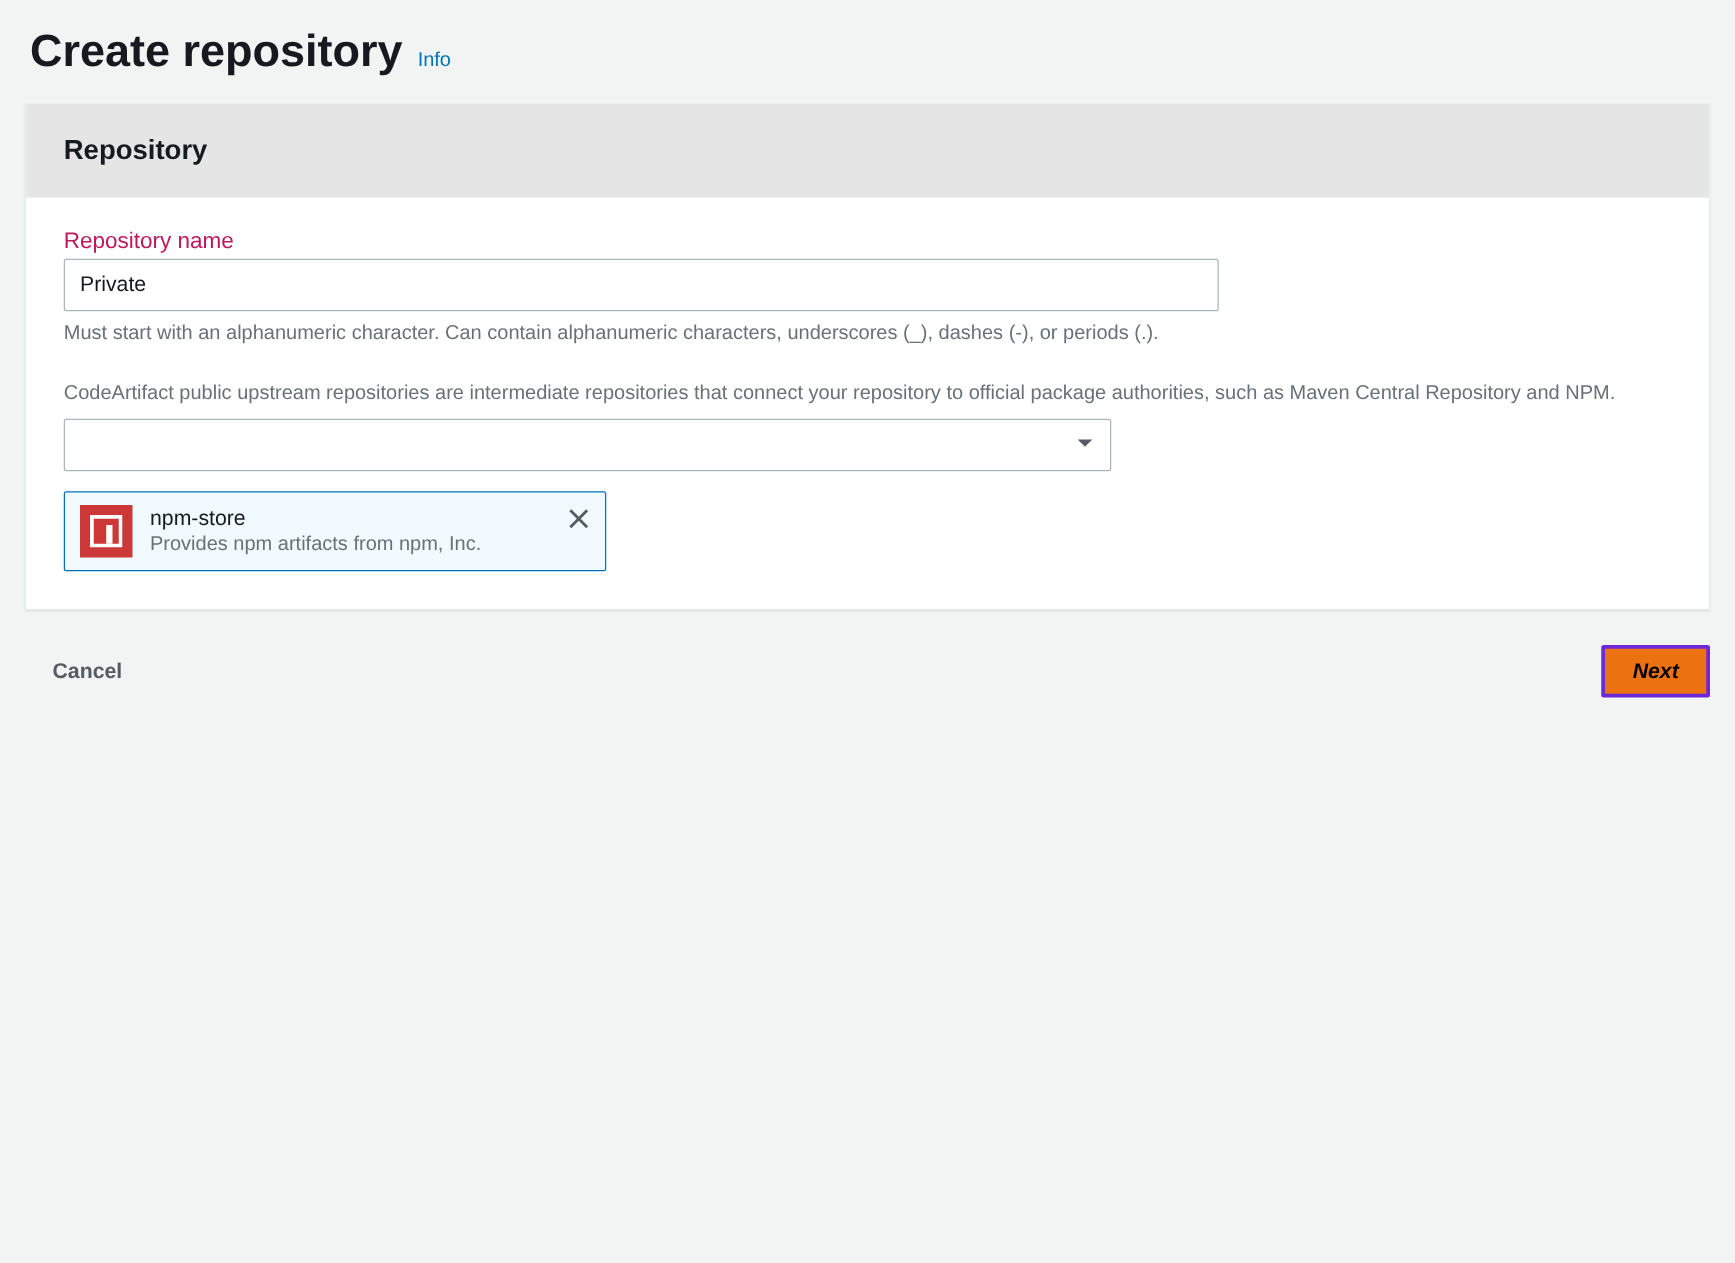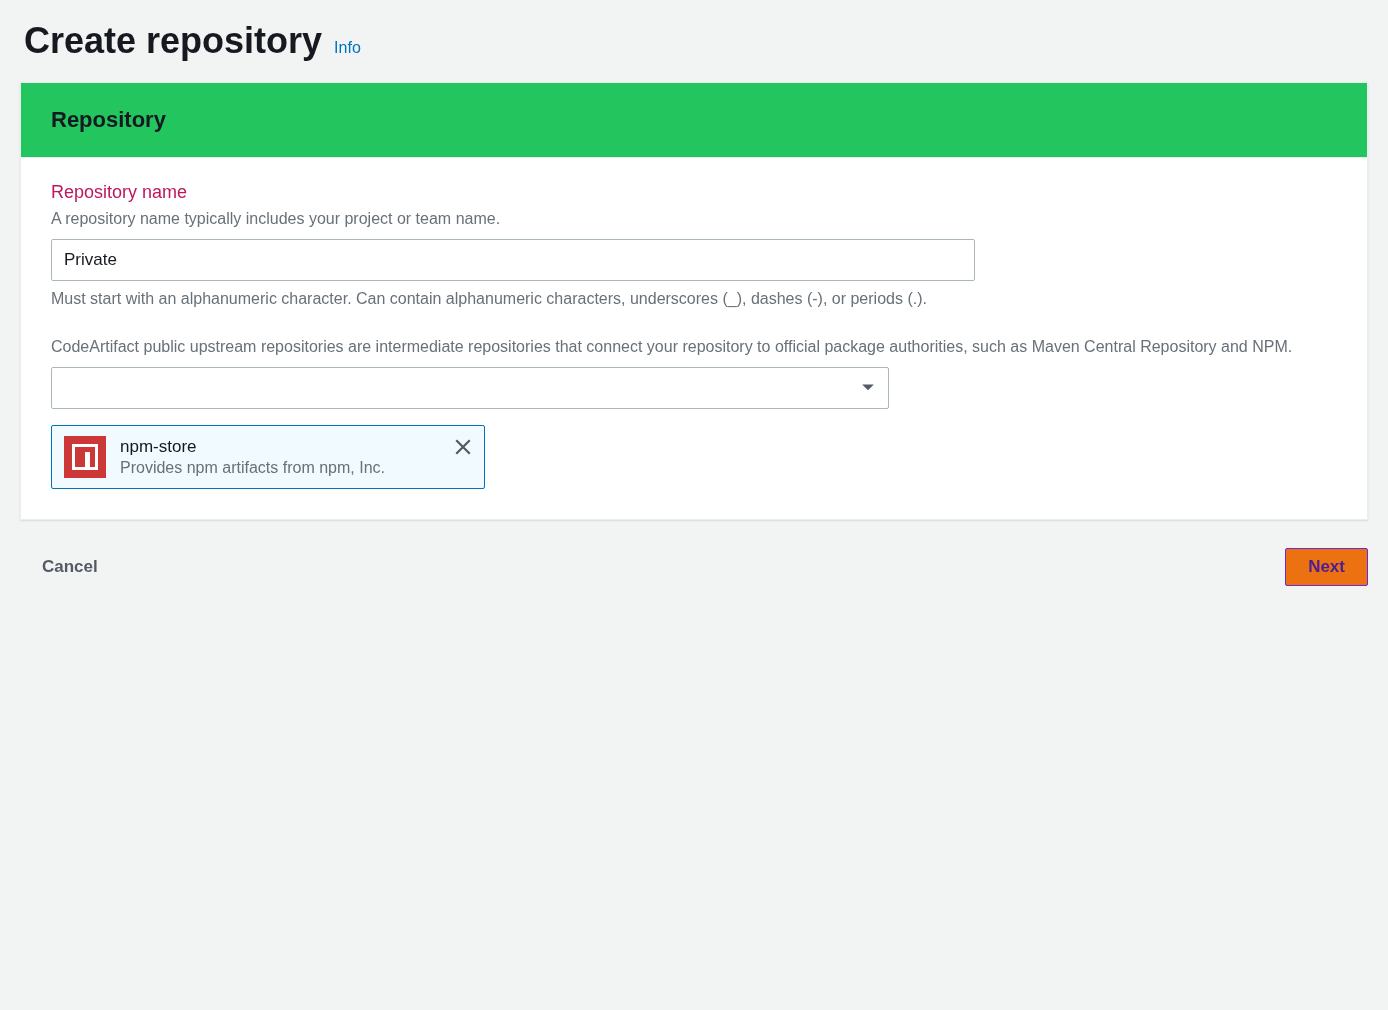--- a/index.html
+++ b/index.html
@@ -32,21 +32,21 @@
       text-decoration: none;
       cursor: pointer;
     }
     .panel {
       background: #fff;
       border: 1px solid #eaeded;
       box-shadow: 0 1px 1px rgba(0,0,0,0.05), 0 1px 3px rgba(0,0,0,0.05);
       margin-bottom: 24px;
     }
     .panel-header {
-      background: #22c55e;
+      background: #e5e5e5;
       border-bottom: 1px solid #eaeded;
       padding: 24px 30px;
     }
     .panel-title {
       font-size: 22px;
       font-weight: 700;
       color: #16191f;
     }
     .panel-body {
       padding: 24px 30px 30px 30px;
@@ -193,41 +193,41 @@
       cursor: pointer;
       border: none;
       font-family: inherit;
     }
     .btn-link {
       background: transparent;
       color: #545b64;
     }
     .btn-primary {
       background: #ec7211;
-      color: #4c1d95;
-      border: 1px solid #6d28d9;
+      color: #000000;
+      border: 3px solid #6d28d9;
+      font-style: italic;
     }
   </style>
 </head>
 <body>
 
 <div class="page-header">
   <h1 class="page-title">Create repository</h1>
   <a class="info-link">Info</a>
 </div>
 
 <div class="panel">
   <div class="panel-header">
     <h2 class="panel-title">Repository</h2>
   </div>
   <div class="panel-body">
 
     <div class="form-group">
       <label class="form-label">Repository name</label>
-      <div class="form-hint">A repository name typically includes your project or team name.</div>
       <input type="text" class="text-input" value="Private" style="">
       <div class="form-helper">Must start with an alphanumeric character. Can contain alphanumeric characters, underscores (_), dashes (-), or periods (.).</div>
     </div>
 
 
     <div class="form-group" style="margin-bottom:0;">
       <div class="form-hint">CodeArtifact public upstream repositories are intermediate repositories that connect your repository to official package authorities, such as Maven Central Repository and NPM.</div>
       <div class="select-wrapper">
         <select class="select-input">
           <option></option>

